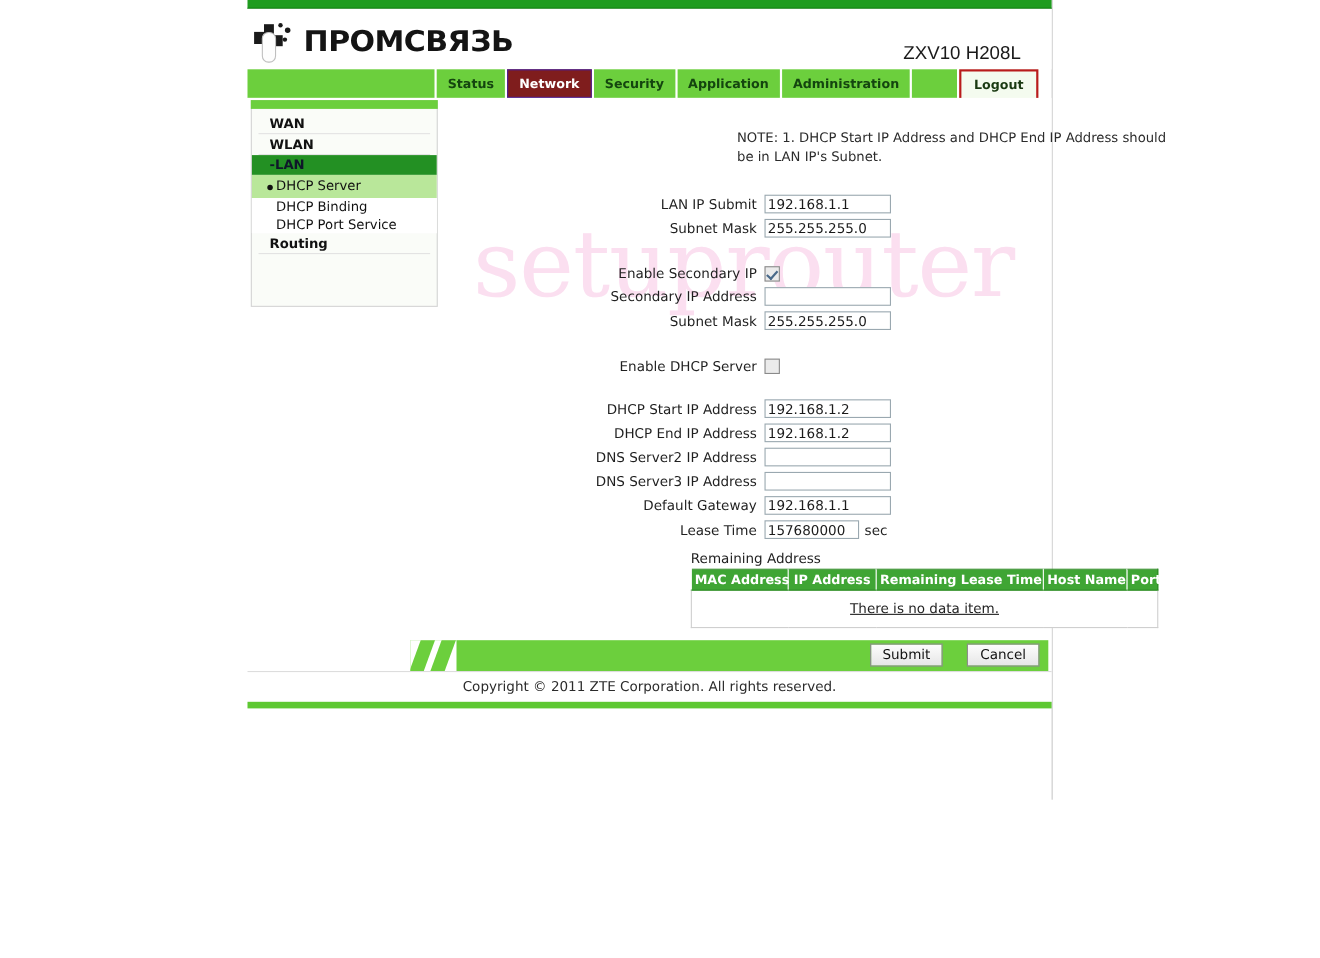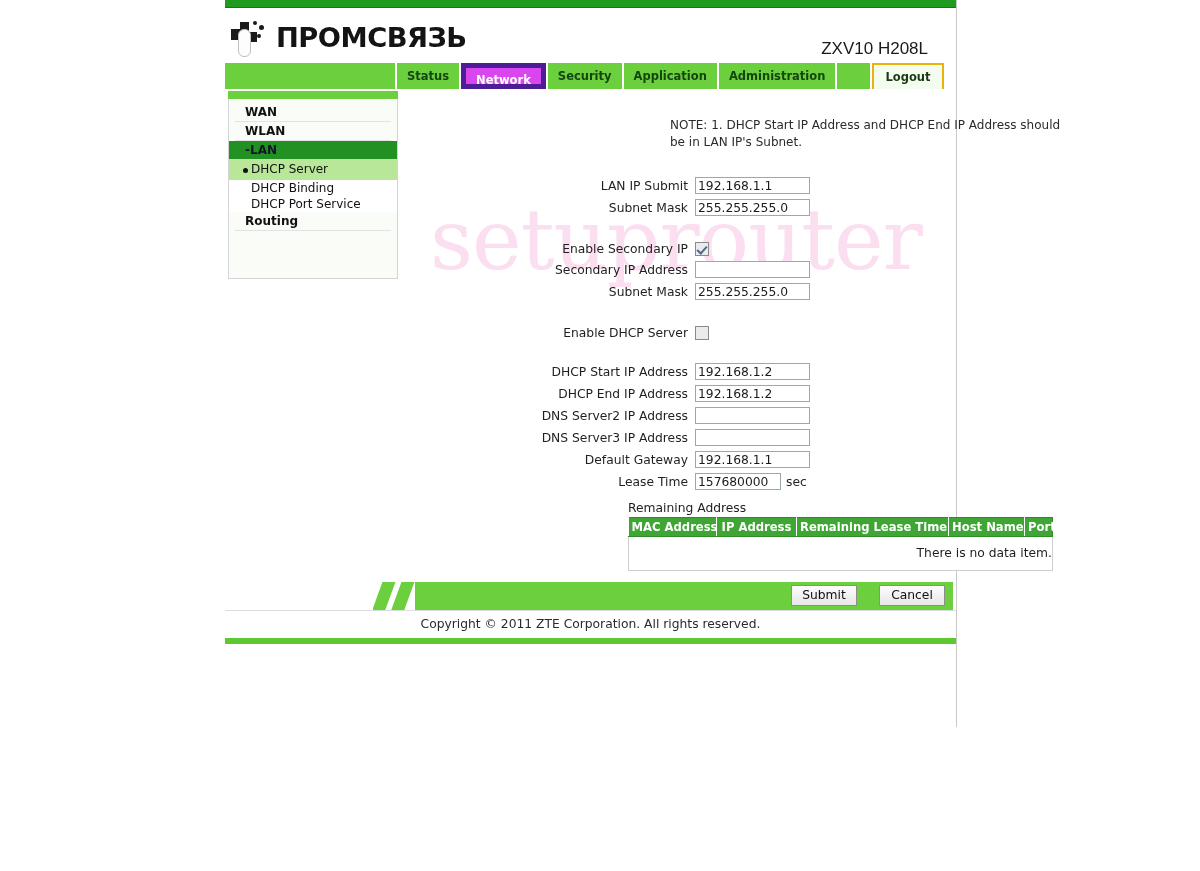--- a/index.html
+++ b/index.html
@@ -137,38 +137,38 @@
     color: #14450f;
     font-size: 11.5px;
     font-weight: bold;
     font-family: "DejaVu Sans", sans-serif;
     margin-right: 2px;
     cursor: pointer;
     white-space: nowrap;
     box-sizing: border-box;
   }
   .nav-tab.active {
-    background: #d946ef;
+    background: #7f1d1d;
     color: #ffffff;
-    border: 5px solid #4c1d95;
+    border: 1px solid #4c1d95;
     line-height: 24px;
   }
   .nav-spacer {
     flex: 1;
     height: 26px;
     background: #6ccf3d;
     margin-right: 2px;
   }
   .logout-btn {
     height: 38px;
     line-height: 24px;
     min-width: 72px;
     text-align: center;
     background: #f4fbef;
-    border: 2px solid #eab308;
+    border: 2px solid #b91c1c;
     color: #1a3a12;
     font-size: 11.5px;
     font-weight: bold;
     font-family: "DejaVu Sans", sans-serif;
     box-sizing: border-box;
     cursor: pointer;
     margin-right: 8px;
   }
 
   
@@ -360,28 +360,29 @@
     font-weight: bold;
     padding: 2px 3px;
     border-right: 1px solid #ffffff;
     border-top: 1px solid #2e8c26;
     border-bottom: 1px solid #2e8c26;
     font-family: "DejaVu Sans", sans-serif;
     white-space: nowrap;
   }
   table.alloc th:last-child { border-right: 1px solid #2e8c26; }
   table.alloc td {
-    text-align: right;
+    text-align: center;
     font-size: 12.3px;
     color: #1f1f1f;
     padding: 9px 0 10px 0;
     border: 1px solid #cfcfcf;
     border-top: none;
     background: #ffffff;
     font-family: "DejaVu Sans", sans-serif;
+    text-decoration: underline;
   }
 
   
   .action-bar {
     position: absolute;
     left: 148px;
     bottom: 0;
     width: 580px;
     height: 28px;
     background: #6ccf3d;

